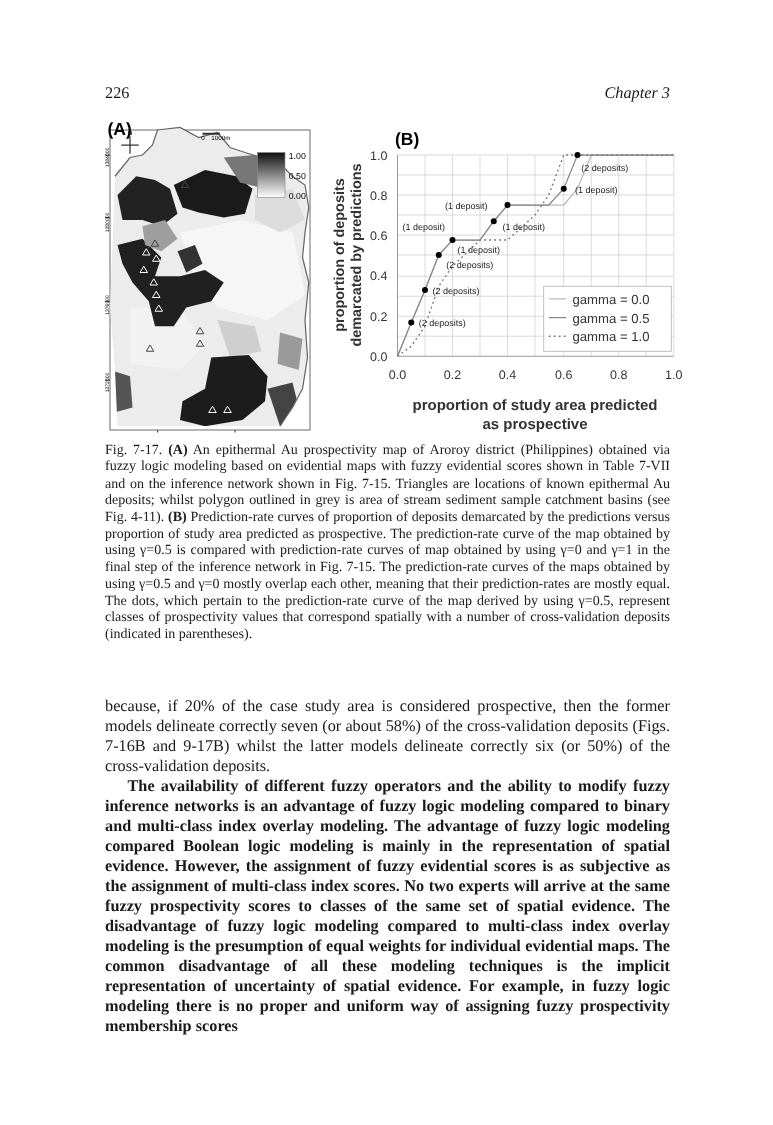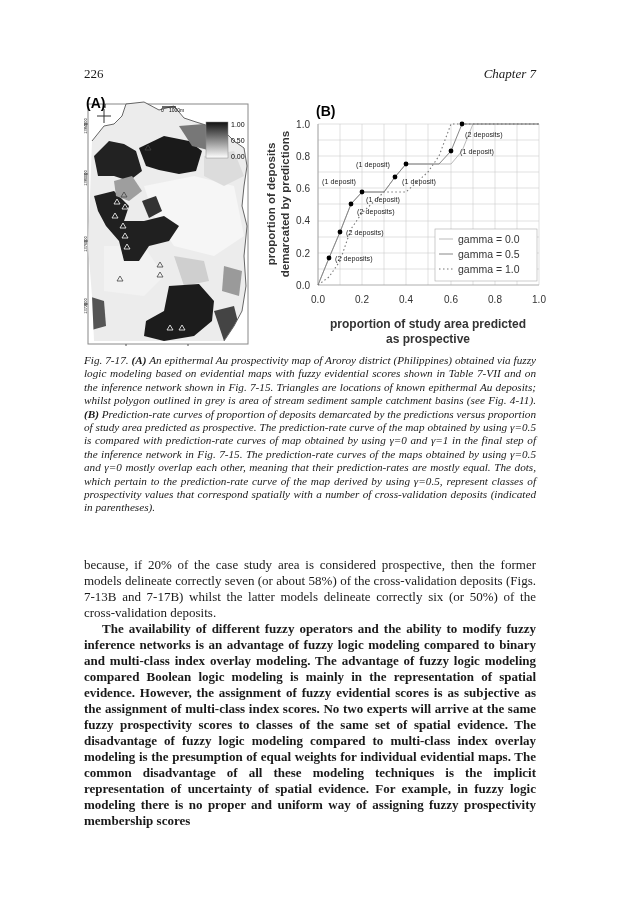--- a/index.html
+++ b/index.html
@@ -6,33 +6,33 @@
   body { width: 618px; height: 900px; position: relative; overflow: hidden; font-family: "Liberation Serif", "DejaVu Serif", serif; color: #1a1a1a; }
   .header { position: absolute; left: 84px; top: 66px; width: 452px; font-size: 13px; }
   .header .pg { position: absolute; left: 0; top: 0; text-align: right; }
   .header .ch { position: absolute; right: 0; top: 0; font-style: italic; }
 
   .figA { position: absolute; left: 84px; top: 96px; width: 170px; height: 250px; }
   .figA svg { position: absolute; left: 0; top: 0; }
   .figB { position: absolute; left: 252px; top: 96px; width: 300px; height: 250px; }
   .figB svg { position: absolute; left: 0; top: 0; }
 
-  .caption { position: absolute; left: 84px; top: 354px; width: 452px; font-size: 11.2px; line-height: 13.4px; text-align: justify; font-style: italic; }
+  .caption { position: absolute; left: 84px; top: 354px; width: 452px; font-size: 11.2px; line-height: 13.4px; text-align: justify; }
   .caption b { font-weight: bold; }
 
   .body-text { position: absolute; left: 84px; top: 557px; width: 452px; font-size: 13px; line-height: 16px; text-align: justify; }
   .body-text p { margin: 0; }
   .body-text p.indent { text-indent: 18px; font-weight: bold; }
 </style>
 </head>
 <body>
 
 <div class="header">
   <span class="pg">226</span>
-  <span class="ch">Chapter 7</span>
+  <span class="ch">Chapter 3</span>
 </div>
 
 <div class="figA">
   <svg width="170" height="250" viewBox="0 0 170 250">
     <defs>
       <linearGradient id="lg" x1="0" y1="0" x2="0" y2="1">
         <stop offset="0" stop-color="#111"></stop>
         <stop offset="1" stop-color="#fff"></stop>
       </linearGradient>
       <clipPath id="mapclip">
@@ -202,15 +202,15 @@
     <text transform="translate(37,108) rotate(-90)" text-anchor="middle" font-family="Liberation Sans, sans-serif" font-size="11.5" font-weight="bold" fill="#333">demarcated by predictions</text>
 
     <text x="176" y="232" text-anchor="middle" font-family="Liberation Sans, sans-serif" font-size="12" font-weight="bold" fill="#333">proportion of study area predicted</text>
     <text x="176" y="247" text-anchor="middle" font-family="Liberation Sans, sans-serif" font-size="12" font-weight="bold" fill="#333">as prospective</text>
   </svg>
 </div>
 
 <div class="caption"><span>Fig. 7-17. </span><b>(A)</b><span> An epithermal Au prospectivity map of Aroroy district (Philippines) obtained via fuzzy logic modeling based on evidential maps with fuzzy evidential scores shown in Table 7-VII and on the inference network shown in Fig. 7-15. Triangles are locations of known epithermal Au deposits; whilst polygon outlined in grey is area of stream sediment sample catchment basins (see Fig. 4-11). </span><b>(B)</b><span> Prediction-rate curves of proportion of deposits demarcated by the predictions versus proportion of study area predicted as prospective. The prediction-rate curve of the map obtained by using γ=0.5 is compared with prediction-rate curves of map obtained by using γ=0 and γ=1 in the final step of the inference network in Fig. 7-15. The prediction-rate curves of the maps obtained by using γ=0.5 and γ=0 mostly overlap each other, meaning that their prediction-rates are mostly equal. The dots, which pertain to the prediction-rate curve of the map derived by using γ=0.5, represent classes of prospectivity values that correspond spatially with a number of cross-validation deposits (indicated in parentheses).</span></div>
 
 <div class="body-text">
-  <p>because, if 20% of the case study area is considered prospective, then the former models delineate correctly seven (or about 58%) of the cross-validation deposits (Figs. 7-13B and 7-17B) whilst the latter models delineate correctly six (or 50%) of the cross-validation deposits.</p>
+  <p>because, if 20% of the case study area is considered prospective, then the former models delineate correctly seven (or about 58%) of the cross-validation deposits (Figs. 7-16B and 9-17B) whilst the latter models delineate correctly six (or 50%) of the cross-validation deposits.</p>
   <p class="indent">The availability of different fuzzy operators and the ability to modify fuzzy inference networks is an advantage of fuzzy logic modeling compared to binary and multi-class index overlay modeling. The advantage of fuzzy logic modeling compared Boolean logic modeling is mainly in the representation of spatial evidence. However, the assignment of fuzzy evidential scores is as subjective as the assignment of multi-class index scores. No two experts will arrive at the same fuzzy prospectivity scores to classes of the same set of spatial evidence. The disadvantage of fuzzy logic modeling compared to multi-class index overlay modeling is the presumption of equal weights for individual evidential maps. The common disadvantage of all these modeling techniques is the implicit representation of uncertainty of spatial evidence. For example, in fuzzy logic modeling there is no proper and uniform way of assigning fuzzy prospectivity membership scores</p>
 </div>
 
 </body></html>

